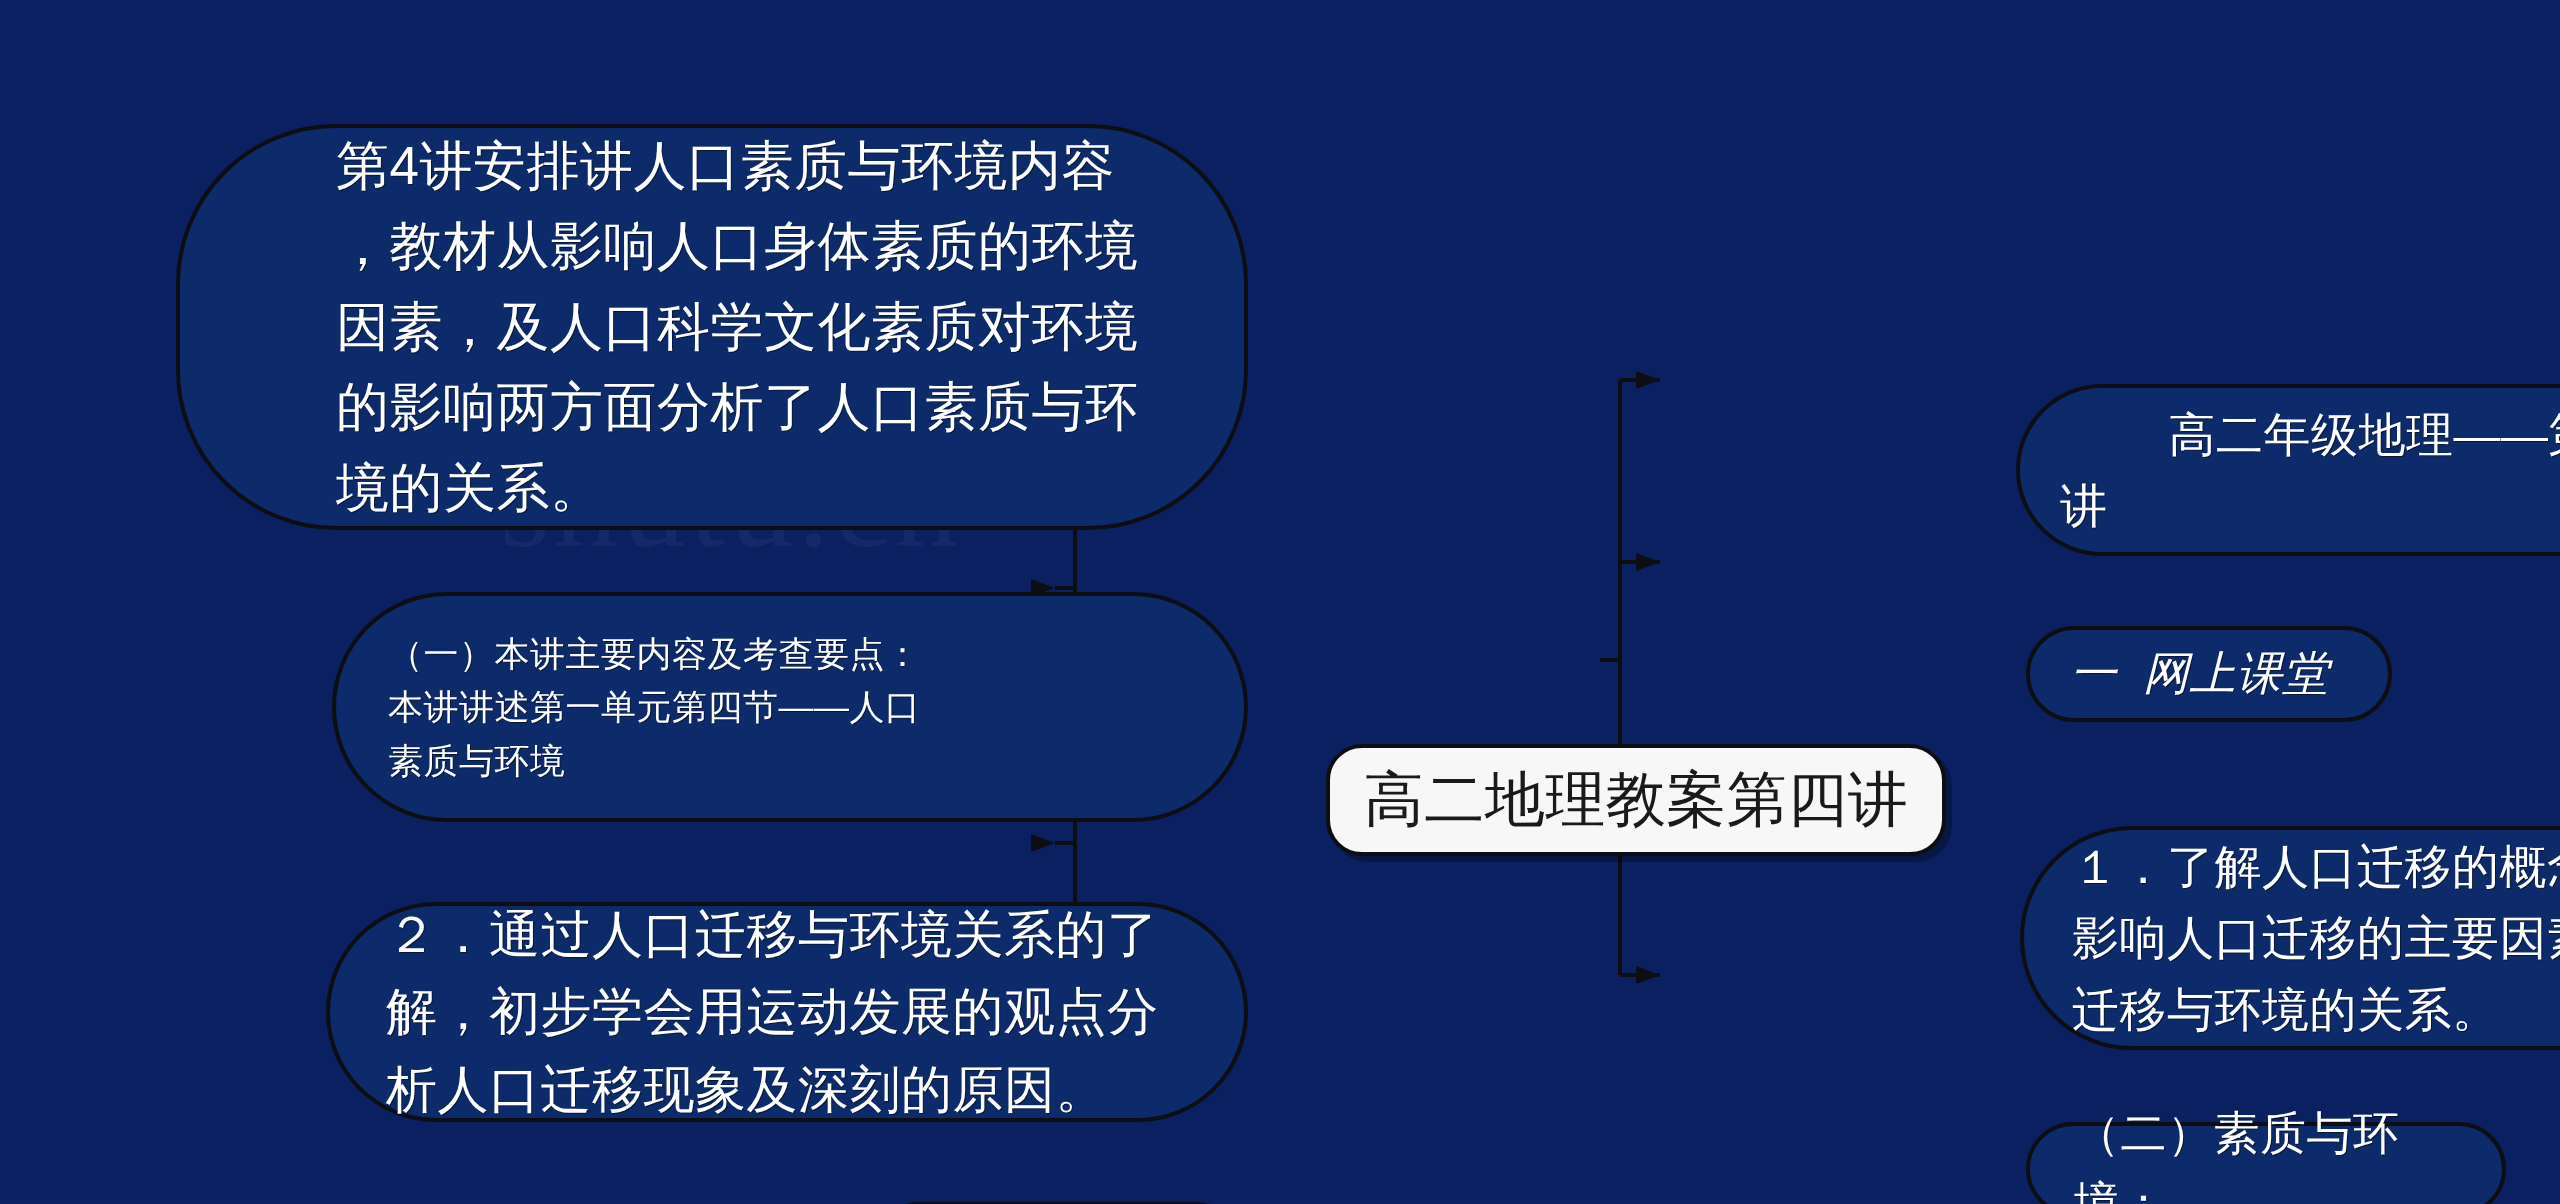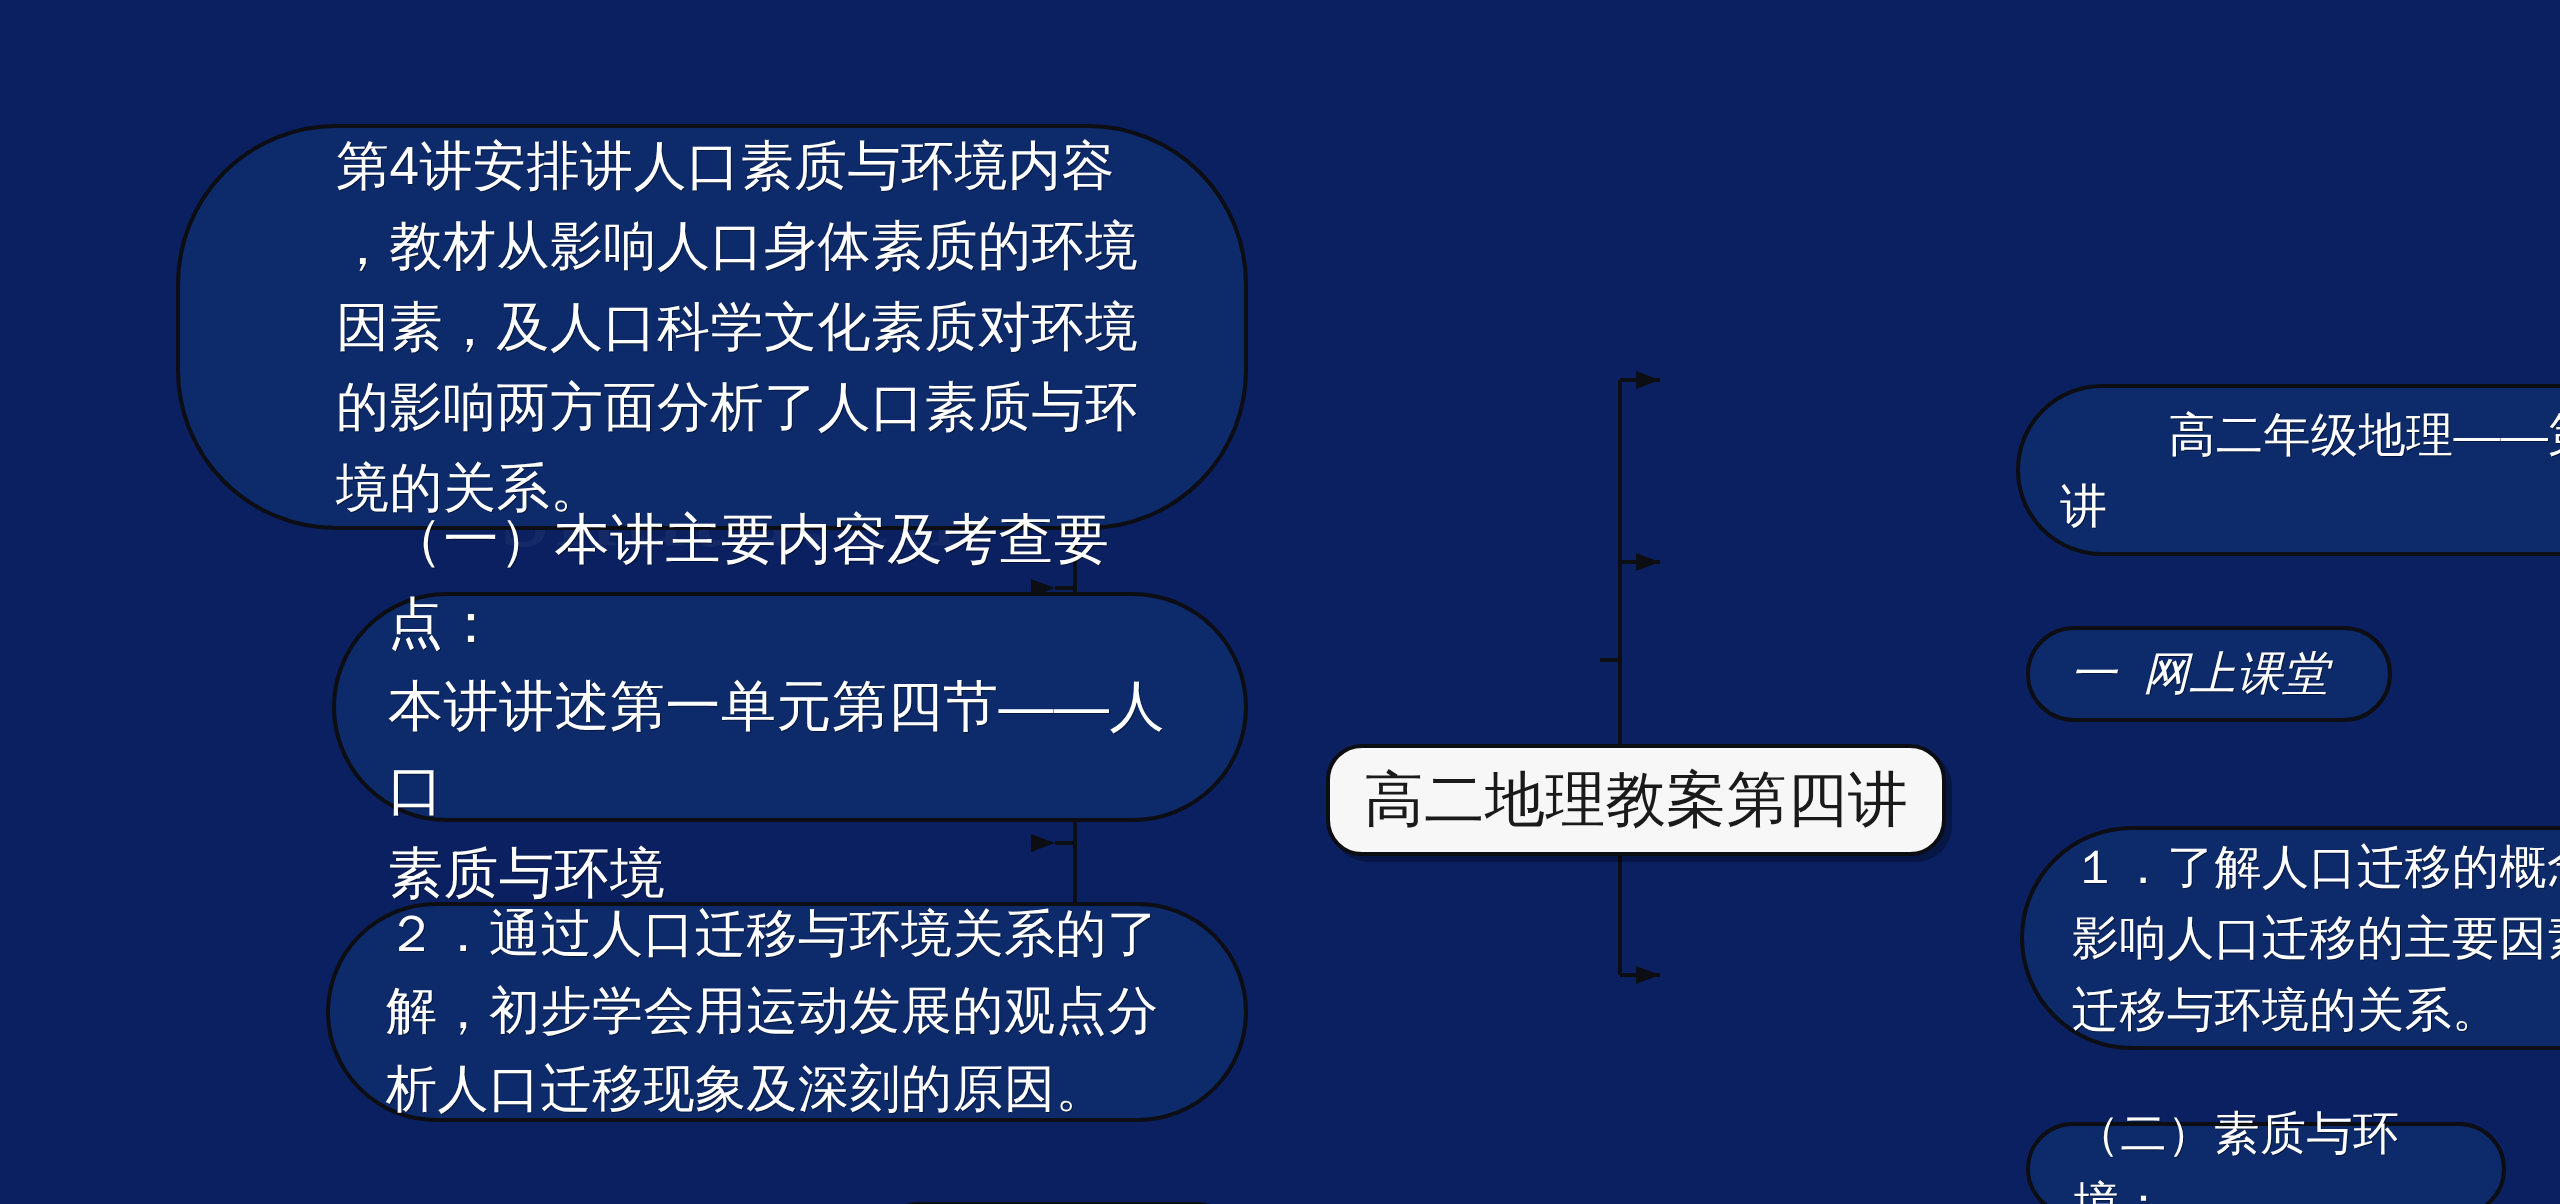--- a/index.html
+++ b/index.html
@@ -79,21 +79,20 @@
     left: 166px; top: 296px; width: 458px; height: 115px;
     padding: 8px 18px 8px 26px;
     font-size: 25.5px;
     border-radius: 58px;
   }
   #n-left-3 {
     left: 163px; top: 451px; width: 461px; height: 110px;
     padding: 8px 18px 8px 28px;
     font-size: 25.5px;
     border-radius: 56px;
-    font-family: Liberation Serif, serif;
   }
   #n-left-4 {
     left: 434px; top: 601px; width: 190px; height: 52px;
     padding: 4px 14px;
     font-size: 25px;
     justify-content: center;
     border-radius: 26px;
   }
 
   
@@ -171,21 +170,21 @@
     </g>
   </svg>
 
   <div class="node" id="n-left-1" style="left: 176px; top: 124px; width: 1072px; height: 406px; border-radius: 160px; border-width: 4.8px; padding: 20px 44px 20px 156px; font-size: 53px; justify-content: center;">
     <span class="txt">第4讲安排讲人口素质与环境内容
 ，教材从影响人口身体素质的环境
 因素，及人口科学文化素质对环境
 的影响两方面分析了人口素质与环
 境的关系。</span>
   </div>
-  <div class="node" id="n-left-2" style="left: 332px; top: 592px; width: 916px; height: 230px; border-radius: 116px; border-width: 4.8px; padding: 16px 36px 16px 52px; font-size: 55px;">
+  <div class="node" id="n-left-2" style="left: 332px; top: 592px; width: 916px; height: 230px; border-radius: 116px; border-width: 4.8px; padding: 16px 36px 16px 52px; font-size: 35px;">
     <span class="txt">（一）本讲主要内容及考查要点：
 本讲讲述第一单元第四节——人口
 素质与环境</span>
   </div>
   <div class="node" id="n-left-3" style="left: 326px; top: 902px; width: 922px; height: 220px; border-radius: 112px; border-width: 4.8px; padding: 16px 36px 16px 56px; font-size: 51px;">
     <span class="txt">２．通过人口迁移与环境关系的了
 解，初步学会用运动发展的观点分
 析人口迁移现象及深刻的原因。</span>
   </div>
   <div class="node" id="n-left-4" style="left: 868px; top: 1202px; width: 380px; height: 104px; border-radius: 52px; border-width: 4.8px; padding: 8px 28px; font-size: 50px;">

